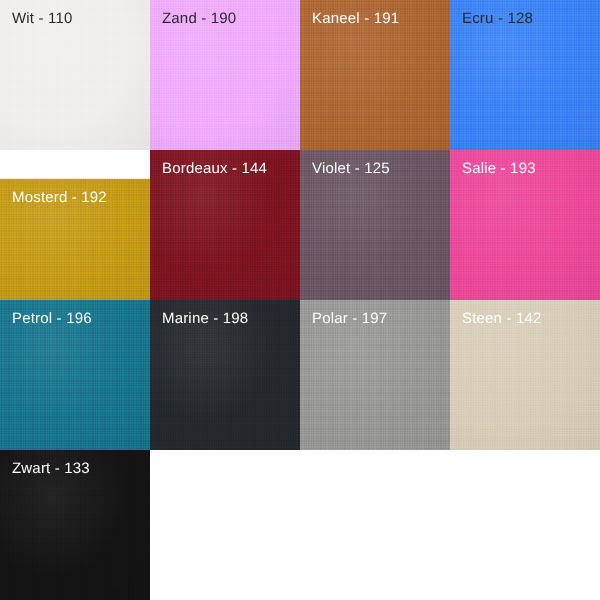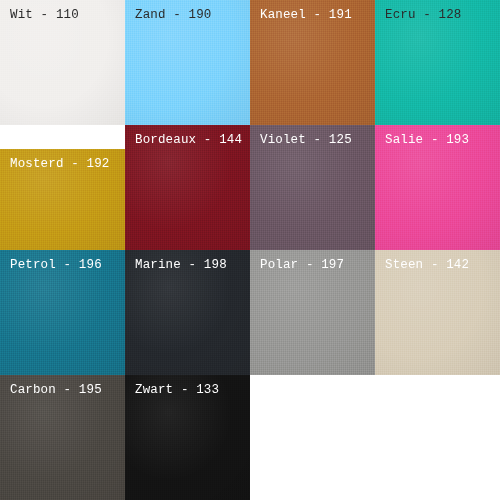--- a/index.html
+++ b/index.html
@@ -10,21 +10,20 @@
   body {
     font-family: "Liberation Sans", sans-serif;
   }
   #swatch-grid {
     width: 500px;
     height: 500px;
     display: grid;
     grid-template-columns: repeat(4, 1fr);
     grid-template-rows: repeat(4, 1fr);
     overflow: hidden;
-    font-family: Liberation Mono, monospace;
   }
   .swatch {
     position: relative;
     overflow: hidden;
   }
   
   .swatch .texture {
     position: absolute;
     inset: 0;
     pointer-events: none;
@@ -65,31 +64,31 @@
 </style>
 </head>
 <body>
 
 <div id="swatch-grid">
     <div class="swatch" style="background: rgb(241, 239, 237);">
       <span class="sheen"></span>
       <span class="texture"></span>
       <span class="swatch-label label-dark">Wit - 110</span>
     </div>
-    <div class="swatch" style="background: #7dd3fc; text-align: right;">
+    <div class="swatch" style="background: #f0abfc; text-align: right;">
       <span class="sheen"></span>
       <span class="texture"></span>
       <span class="swatch-label label-dark">Zand - 190</span>
     </div>
     <div class="swatch" style="background: rgb(172, 101, 50);">
       <span class="sheen"></span>
       <span class="texture"></span>
       <span class="swatch-label label-light">Kaneel - 191</span>
     </div>
-    <div class="swatch" style="background: #14b8a6;">
+    <div class="swatch" style="background: #3b82f6;">
       <span class="sheen"></span>
       <span class="texture"></span>
       <span class="swatch-label label-dark">Ecru - 128</span>
     </div>
     <div class="swatch" style="background: rgb(196, 154, 22); margin-top: 24px;">
       <span class="sheen"></span>
       <span class="texture"></span>
       <span class="swatch-label label-light">Mosterd - 192</span>
     </div>
     <div class="swatch" style="background: rgb(124, 20, 32);">
@@ -120,23 +119,18 @@
     <div class="swatch" style="background: rgb(151, 151, 149);">
       <span class="sheen"></span>
       <span class="texture"></span>
       <span class="swatch-label label-light">Polar - 197</span>
     </div>
     <div class="swatch" style="background: rgb(216, 205, 184);">
       <span class="sheen"></span>
       <span class="texture"></span>
       <span class="swatch-label label-light">Steen - 142</span>
     </div>
-    <div class="swatch" style="background: rgb(75, 71, 66);">
-      <span class="sheen"></span>
-      <span class="texture"></span>
-      <span class="swatch-label label-light">Carbon - 195</span>
-    </div>
     <div class="swatch" style="background: rgb(19, 19, 19);">
       <span class="sheen"></span>
       <span class="texture"></span>
       <span class="swatch-label label-light">Zwart - 133</span>
     </div>
   </div>
 
 </body></html>

